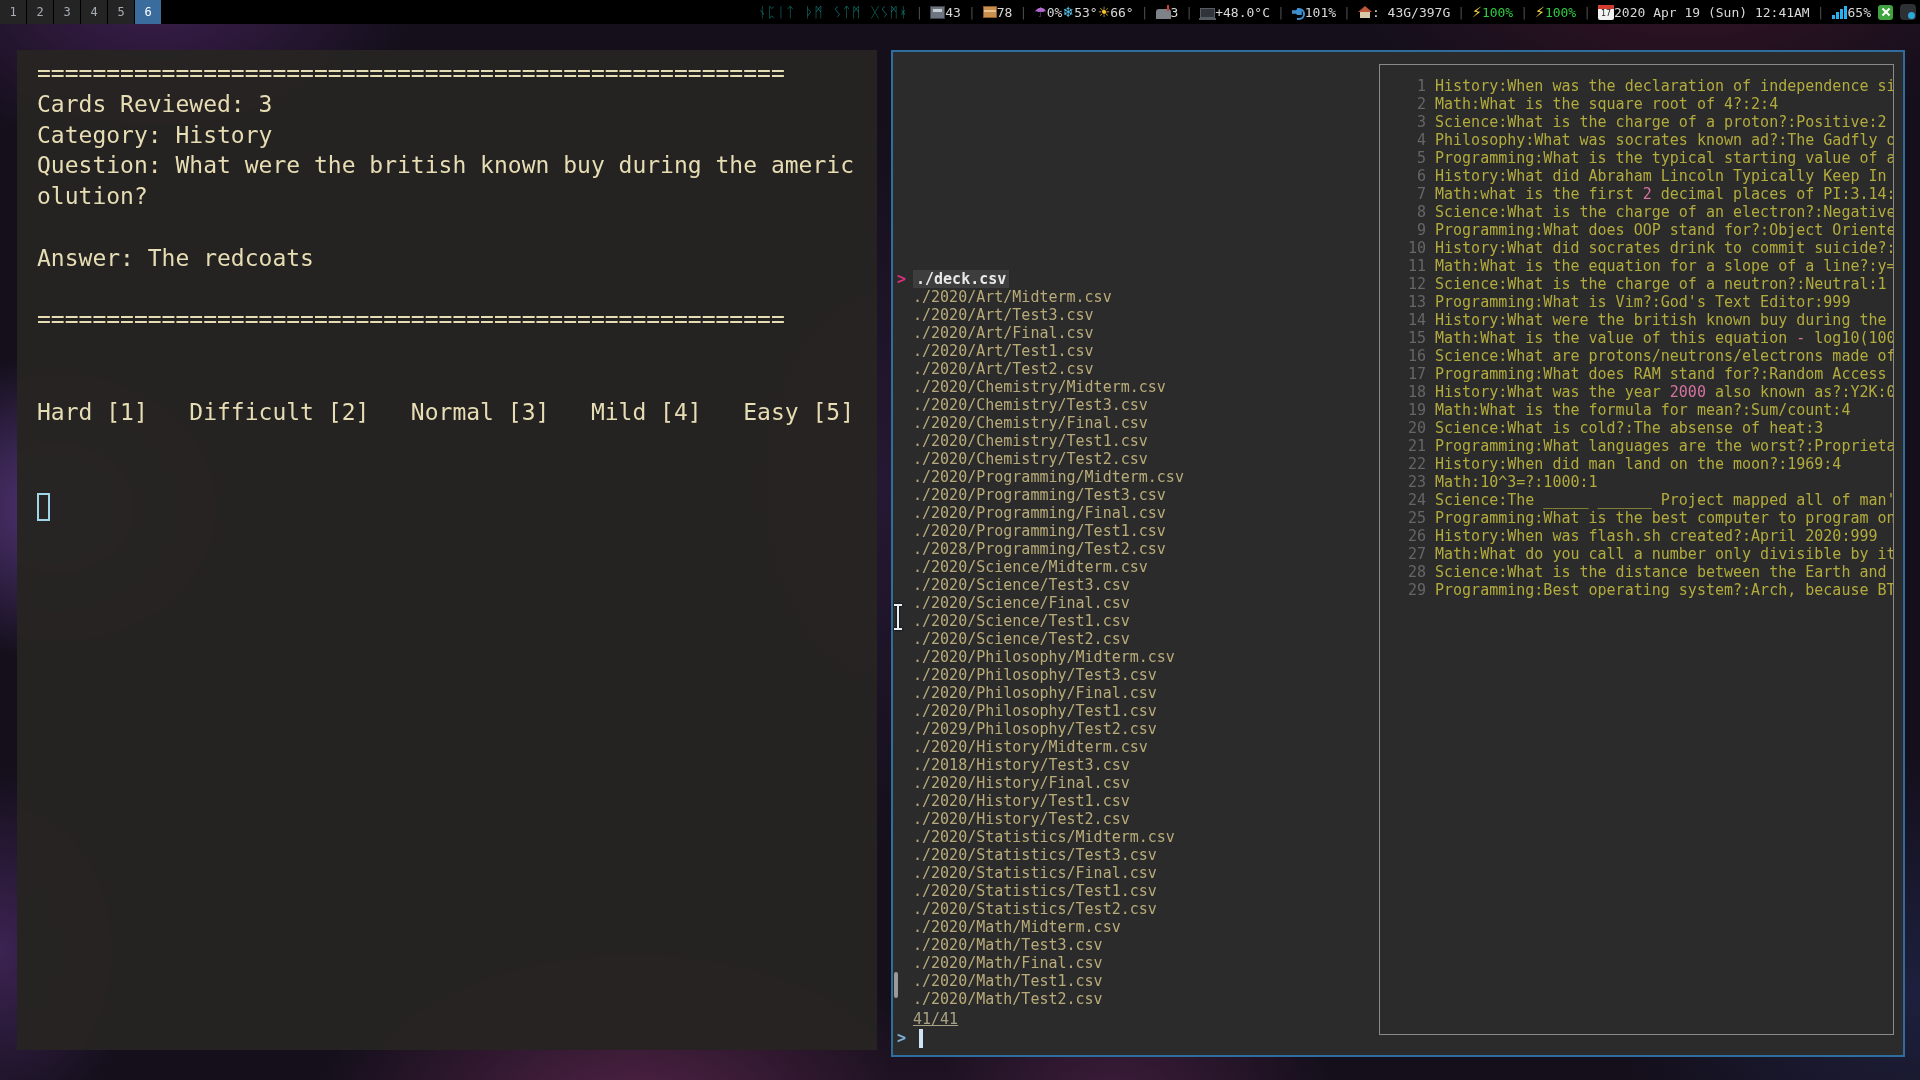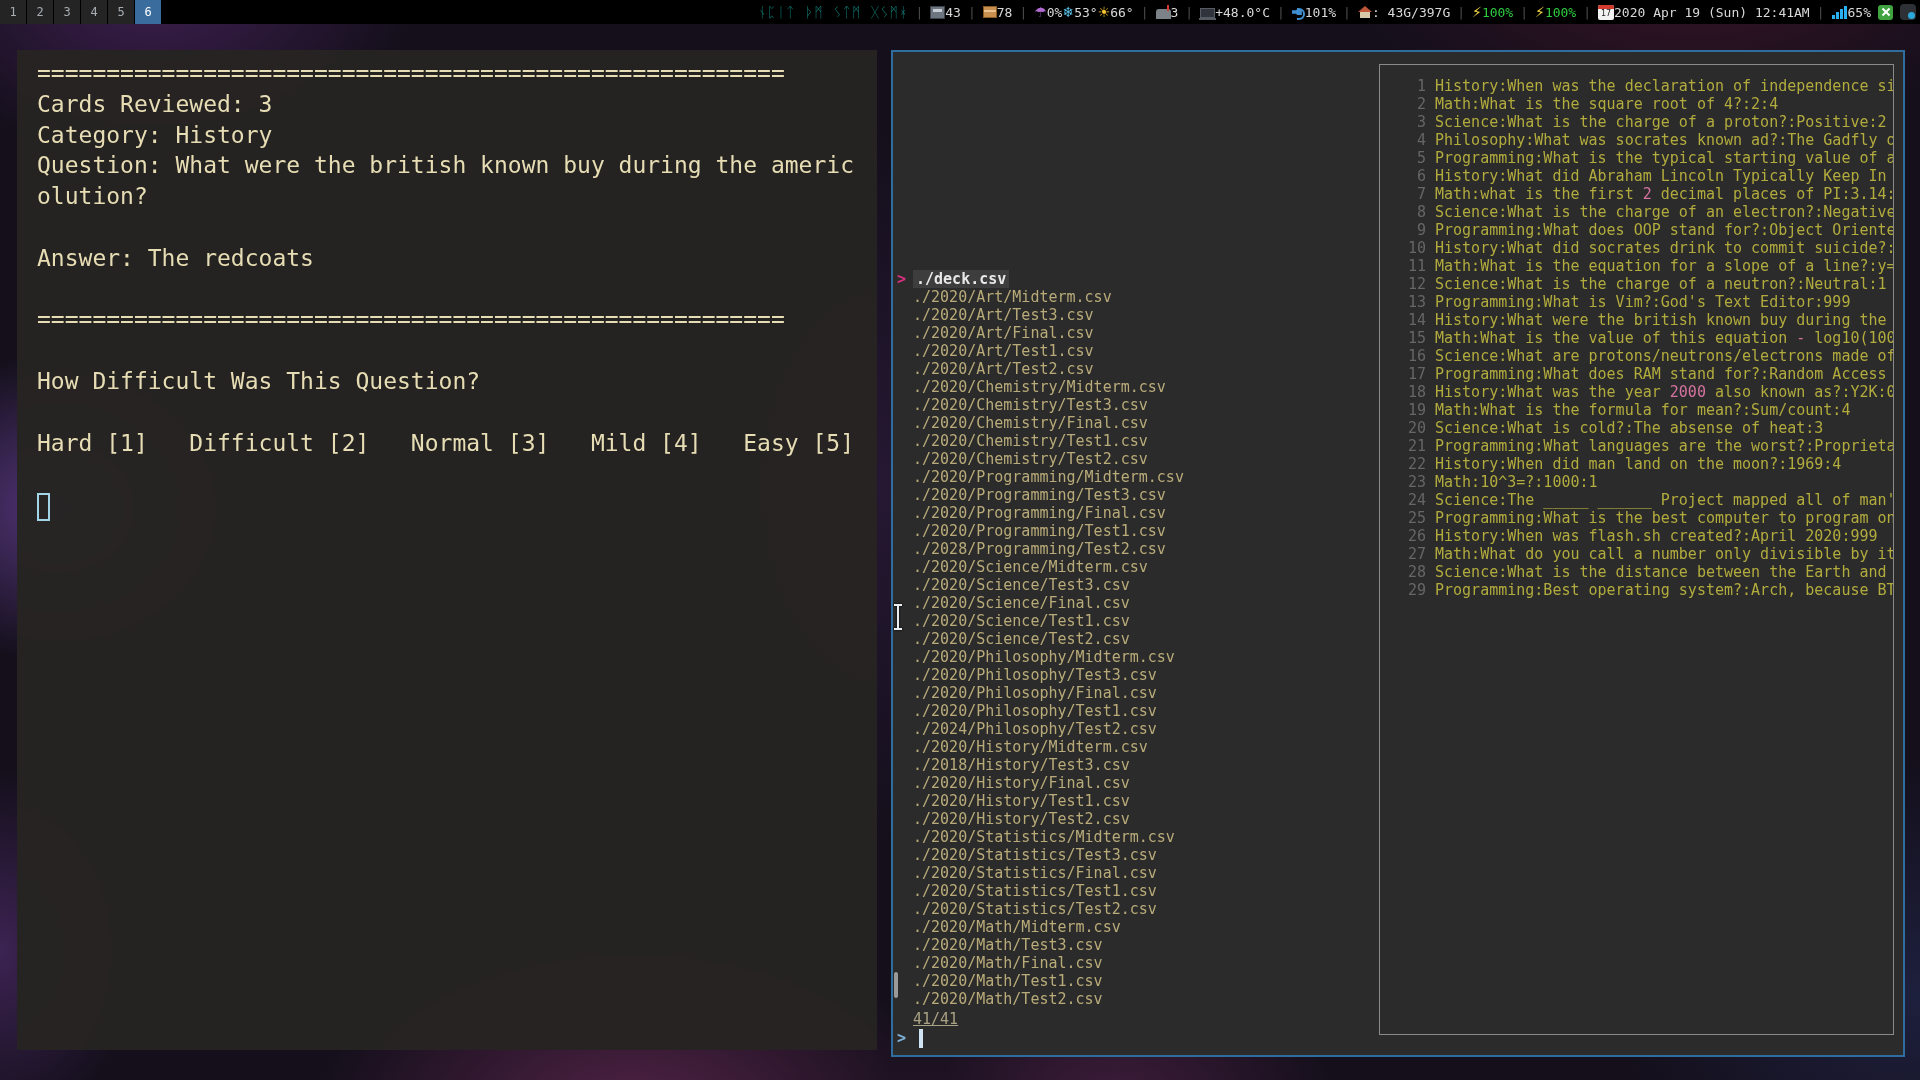--- a/index.html
+++ b/index.html
@@ -200,21 +200,20 @@
   <div class="fl-line">======================================================</div>
       <div class="fl-line">Cards Reviewed: 3</div>
       <div class="fl-line">Category: History</div>
       <div class="fl-line">Question: What were the british known buy during the americ</div>
       <div class="fl-line">olution?</div>
       <div class="fl-line"></div>
       <div class="fl-line">Answer: The redcoats</div>
       <div class="fl-line"></div>
       <div class="fl-line">======================================================</div>
       <div class="fl-line"></div>
-      <div class="fl-line">How Difficult Was This Question?</div>
       <div class="fl-line"></div>
       <div class="fl-line">Hard [1]   Difficult [2]   Normal [3]   Mild [4]   Easy [5]</div>
       <div class="fl-line"></div>
     </div>
   <div class="hollow-cursor"></div>
 </section>
 
 <section class="term-right">
   <div class="fzf-list">
 
@@ -313,21 +312,21 @@
       <div class="fzf-item">
       <span class="ptr"></span>
       <span class="flabel">./2020/Philosophy/Final.csv</span>
     </div>
       <div class="fzf-item">
       <span class="ptr"></span>
       <span class="flabel">./2020/Philosophy/Test1.csv</span>
     </div>
       <div class="fzf-item">
       <span class="ptr"></span>
-      <span class="flabel">./2024/Philosophy/Test2.csv</span>
+      <span class="flabel">./2029/Philosophy/Test2.csv</span>
     </div>
       <div class="fzf-item">
       <span class="ptr"></span>
       <span class="flabel">./2020/History/Midterm.csv</span>
     </div>
       <div class="fzf-item">
       <span class="ptr"></span>
       <span class="flabel">./2018/History/Test3.csv</span>
     </div>
       <div class="fzf-item">

